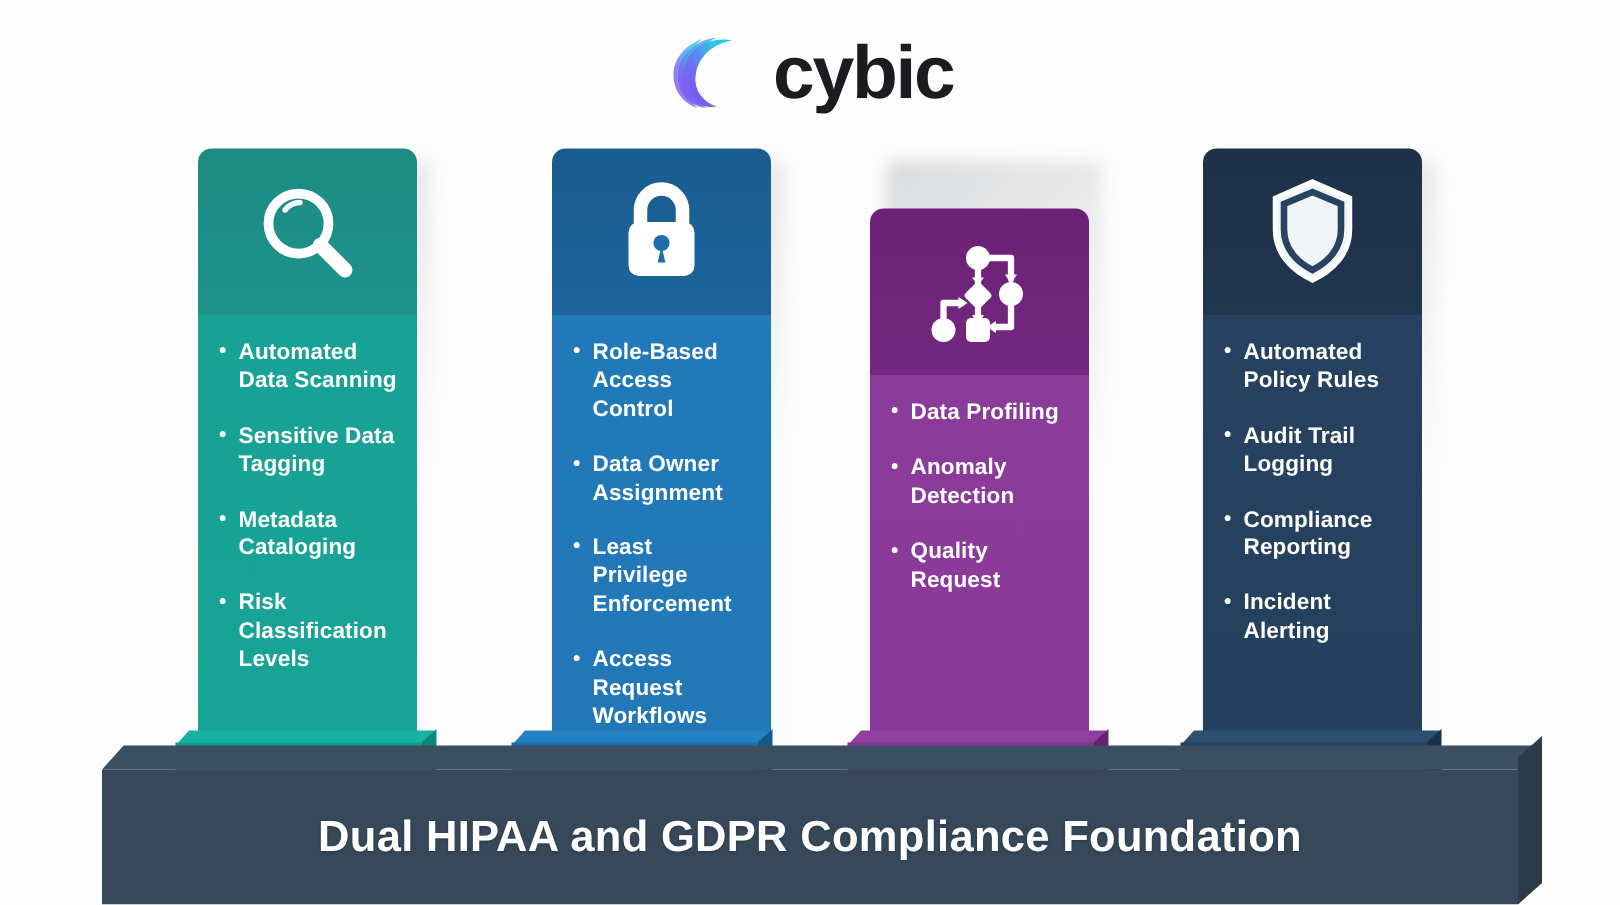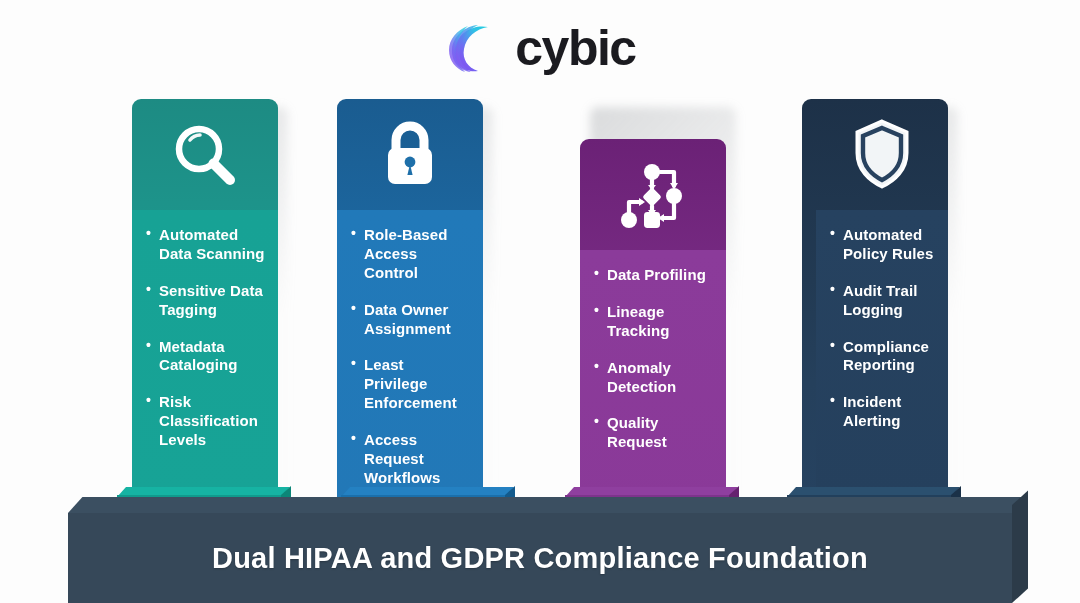--- a/index.html
+++ b/index.html
@@ -151,21 +151,21 @@
         </ul>
       </div>
     </div>
   </div>
   <div class="plinth-wrap" style="left:117px; top:487px;">
     <div class="plinth-top" style="background:#16b3a3;"></div>
     <div class="plinth-side" style="background:#0c8678;"></div>
     <div class="plinth-front" style="background:#109b8d;"></div>
   </div>
 
-  <div class="pillar-wrap" style="left:337px;">
+  <div class="pillar-wrap" style="left:368px;">
     <div class="pillar-shadow"></div>
     <div class="pillar" style="background:linear-gradient(180deg,#1a5c90 0%,#1d6aa4 45%,#1f74b2 70%,#2179b9 100%);">
       <div class="pillar-head">
         <span>
           <svg class="icon" width="70" height="76" viewBox="0 0 70 76" xmlns="http://www.w3.org/2000/svg">
             <path d="M21 32 V23 a14 14 0 0 1 28 0 V32" fill="none" stroke="#ffffff" stroke-width="9" stroke-linecap="round"></path>
             <rect x="13" y="31" width="44" height="36" rx="7" fill="#ffffff"></rect>
             <circle cx="35" cy="45" r="5.4" fill="#1e6fa9"></circle>
             <path d="M35 47 L32.4 58 h5.2 Z" fill="#1e6fa9"></path>
           </svg>
@@ -214,36 +214,35 @@
             <circle cx="60" cy="38" r="8" fill="#ffffff"></circle>
             <circle cx="15" cy="62" r="8" fill="#ffffff"></circle>
             <rect x="30" y="54" width="16" height="16" rx="3.4" fill="#ffffff"></rect>
             <rect x="31" y="32" width="14" height="14" rx="2.6" fill="#ffffff" transform="rotate(45 38 39)"></rect>
           </svg>
         </span>
       </div>
       <div class="pillar-body" style="background:linear-gradient(180deg,#8b3b9a 0%,#8a3998 100%);">
         <ul class="features">
           <li>Data Profiling</li>
-          <li>Lineage Tracking</li>
           <li>Anomaly Detection</li>
           <li>Quality Request</li>
         </ul>
       </div>
     </div>
   </div>
   <div class="plinth-wrap" style="left:565px; top:487px;">
     <div class="plinth-top" style="background:#8f3f9f;"></div>
     <div class="plinth-side" style="background:#66226f;"></div>
     <div class="plinth-front" style="background:#7e338c;"></div>
   </div>
 
   <div class="pillar-wrap" style="left:802px;">
     <div class="pillar-shadow"></div>
-    <div class="pillar" style="background:linear-gradient(180deg,#1d3148 0%,#223a53 45%,#25405c 70%,#264260 100%);padding-left:14px;">
+    <div class="pillar" style="background:linear-gradient(180deg,#1d3148 0%,#223a53 45%,#25405c 70%,#264260 100%);">
       <div class="pillar-head">
         <span>
           <svg class="icon" width="70" height="80" viewBox="0 0 70 80" xmlns="http://www.w3.org/2000/svg">
             <path d="M35 6 L60 17 V38 C60 55 48 66 35 72 C22 66 10 55 10 38 V17 Z" fill="#f2f5f7" stroke="#ffffff" stroke-width="3"></path>
             <path d="M35 13 L54 21 V38 C54 51 45 60 35 65 C25 60 16 51 16 38 V21 Z" fill="none" stroke="#28425f" stroke-width="4.4"></path>
           </svg>
         </span>
       </div>
       <div class="pillar-body" style="background:linear-gradient(180deg,#264260 0%,#25405d 100%);">
         <ul class="features">

